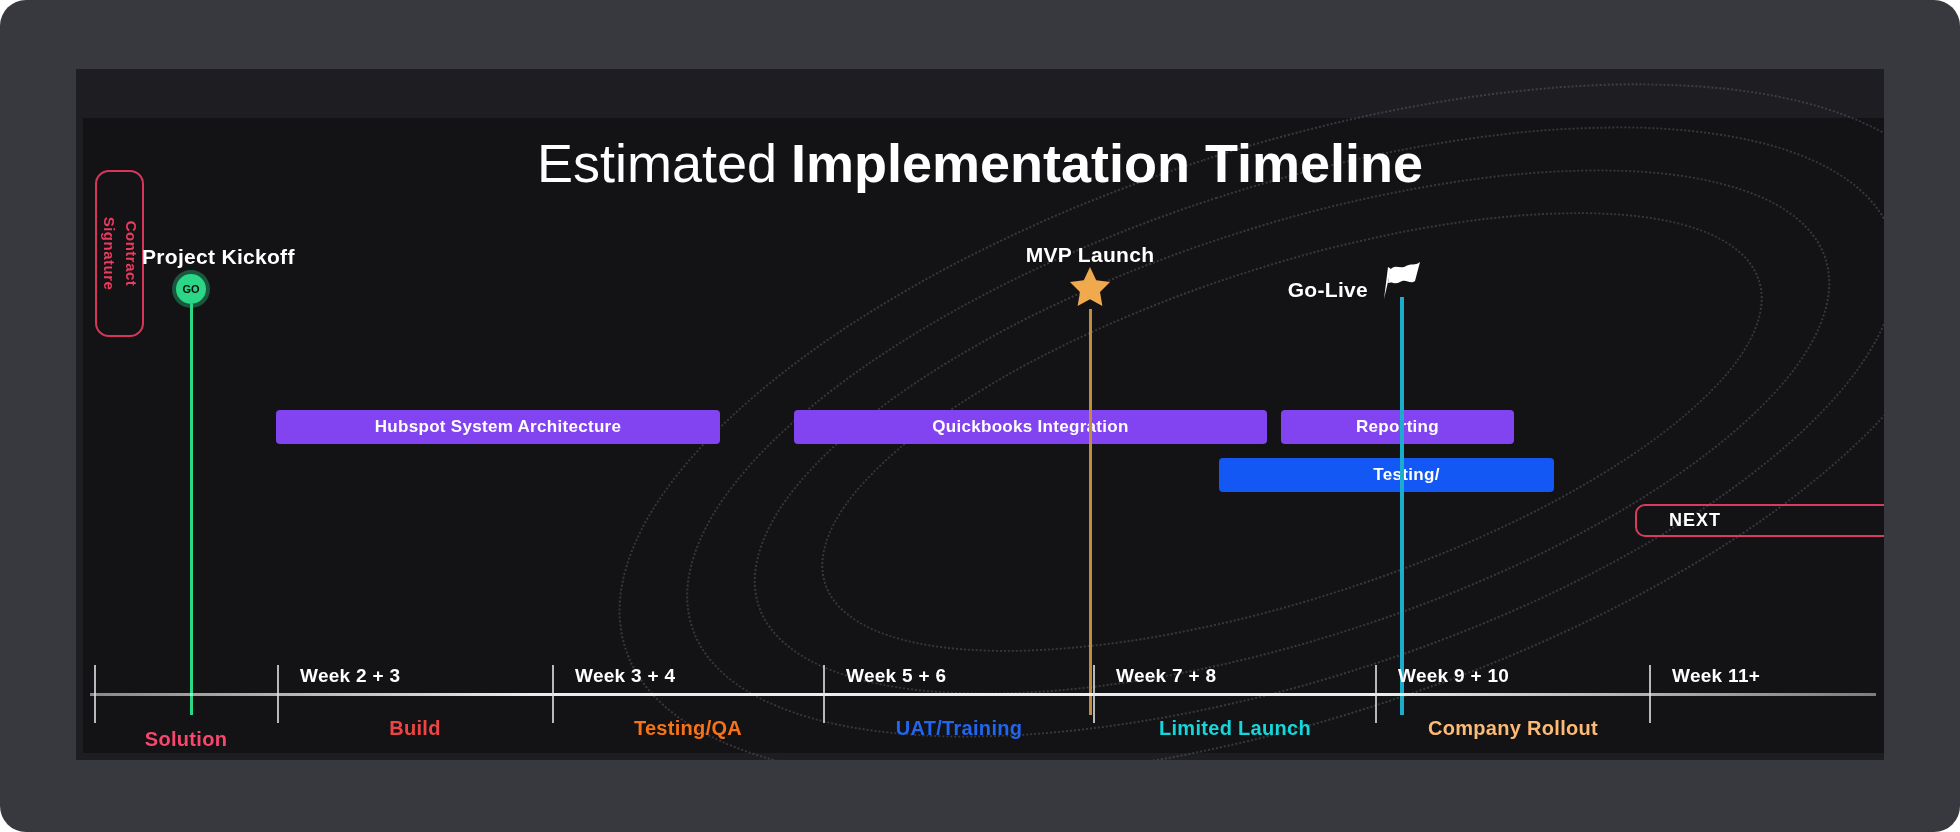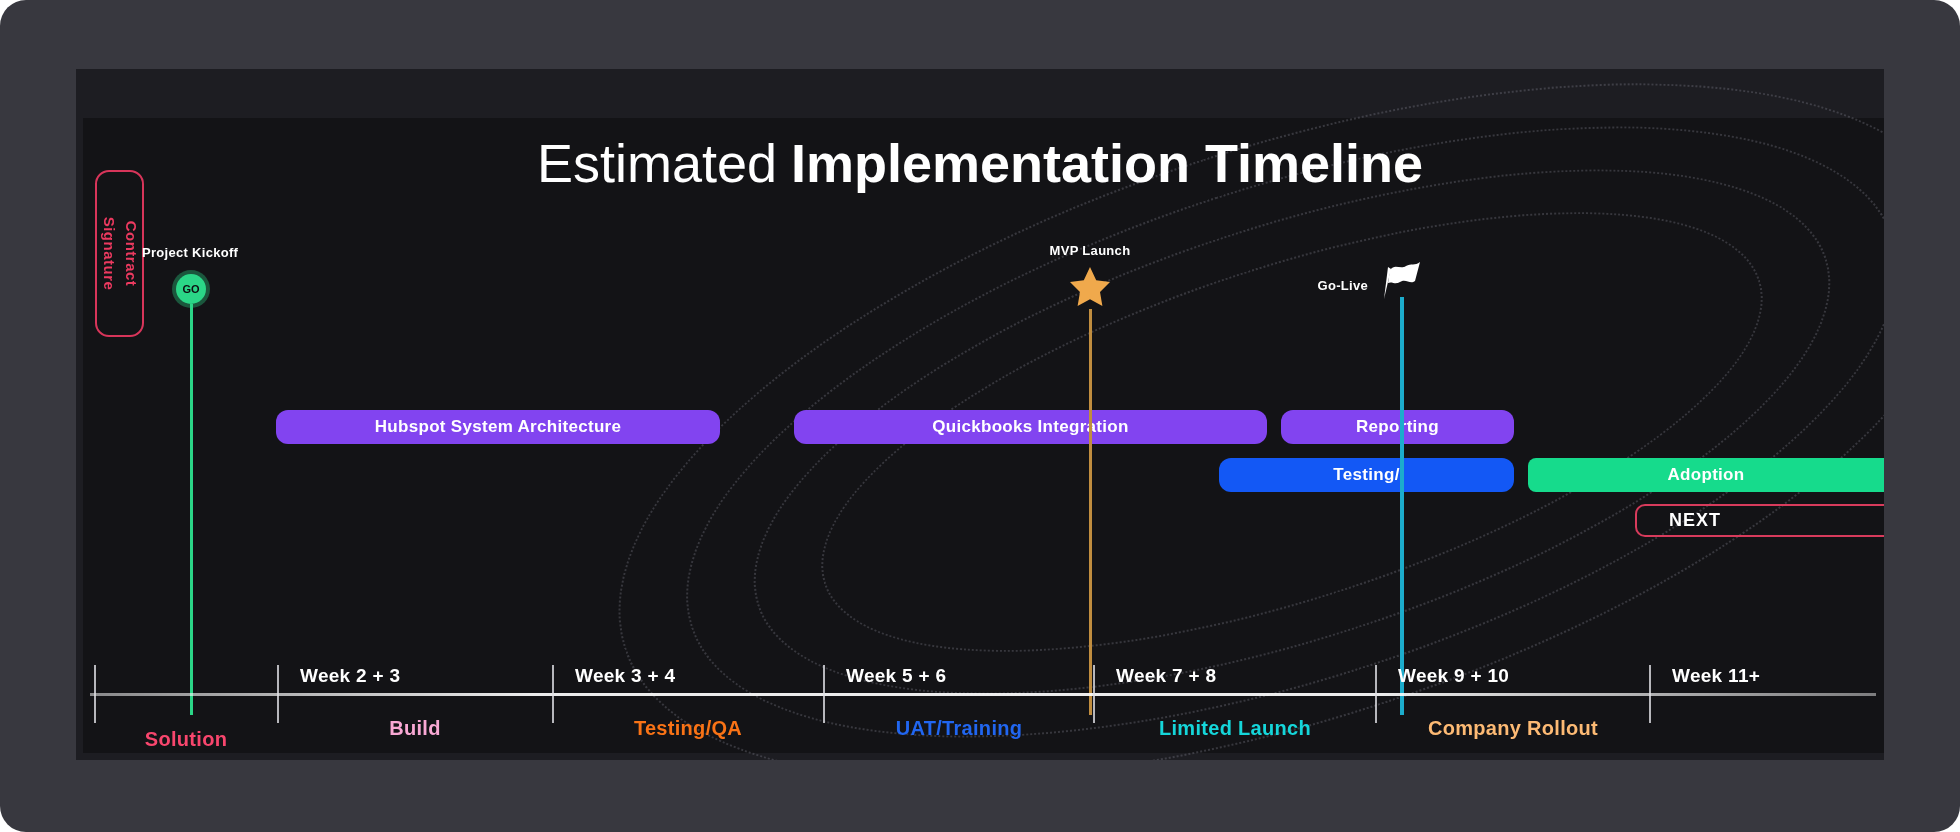--- a/index.html
+++ b/index.html
@@ -4,45 +4,45 @@
 <style>
   html,body{margin:0;padding:0;background:#ffffff;}
   body{font-family:"Liberation Sans","DejaVu Sans",sans-serif;}
   #frame{position:relative;width:1960px;height:832px;background:#38383f;border-radius:26px;overflow:hidden;}
   #slide{position:absolute;left:76px;top:69px;width:1808px;height:691px;background:#1d1d22;overflow:hidden;}
   #chart-bg{position:absolute;left:7px;top:49px;width:1801px;height:635px;background:#131316;}
   .ellipse{position:absolute;border:2px dotted rgba(150,150,165,0.28);border-radius:50%;transform:rotate(-18deg);}
   #title{position:absolute;left:0;top:62px;width:100%;text-align:center;color:#ffffff;font-size:54px;line-height:64px;white-space:nowrap;}
   #title .t-light{font-weight:400;padding-right:14px;}
   #title .t-bold{font-weight:bold;}
-  .bar{position:absolute;height:34px;border-radius:12px;color:#fff;font-size:17px;font-weight:bold;letter-spacing:.3px;
+  .bar{position:absolute;height:34px;border-radius:4px;color:#fff;font-size:17px;font-weight:bold;letter-spacing:.3px;
        display:flex;align-items:center;justify-content:center;z-index:2;}
   .bar.pink{background:#f83b60;border-radius:0 8px 8px 0;}
   .bar.purple{background:#8244f0;}
   .bar.blue{background:#1358f5;}
   .bar.green{background:#16db8c;border-radius:8px 0 0 8px;}
   .bar.outline{background:transparent;border:2px solid #d83b5c;border-right:none;height:29px;
        border-radius:10px 0 0 10px;justify-content:flex-start;padding-left:32px;font-size:18px;letter-spacing:1px;z-index:2;}
   .vline{position:absolute;width:3px;}
   .vline.kickoff{background:#2bd687;z-index:1;}
   .vline.mvp{background:#c08d3f;z-index:3;}
   .vline.golive{background:#1caccc;z-index:3;width:4px;}
-  .mslabel{position:absolute;color:#fff;font-size:13px;font-weight:bold;letter-spacing:.3px;z-index:4;white-space:nowrap;}
+  .mslabel{position:absolute;color:#fff;font-size:21px;font-weight:bold;letter-spacing:.3px;z-index:4;white-space:nowrap;}
   #go-badge{position:absolute;left:100px;top:205px;width:30px;height:30px;border-radius:50%;background:#2bd687;
        box-shadow:0 0 0 4px rgba(43,214,135,.35);color:#0d0d11;font-size:11px;font-weight:bold;
        display:flex;align-items:center;justify-content:center;z-index:4;}
   #contract-box{position:absolute;left:19px;top:101px;width:45px;height:163px;border:2px solid #d8355a;border-radius:14px;z-index:4;}
   #contract-text{position:absolute;left:-59px;top:59px;width:163px;height:45px;transform:rotate(90deg);
        color:#ed3a60;font-size:15px;font-weight:bold;letter-spacing:.5px;text-align:center;line-height:22px;}
   .tick{position:absolute;top:596px;width:2px;height:58px;background:rgba(225,225,230,.8);z-index:5;}
   #axis-line{position:absolute;left:14px;top:624px;width:1786px;height:3px;z-index:4;
        background:linear-gradient(90deg,rgba(255,255,255,.5),rgba(255,255,255,.92) 25%,rgba(255,255,255,.92) 72%,rgba(255,255,255,.45));}
   .week{position:absolute;top:596px;color:#fff;font-size:19px;font-weight:bold;letter-spacing:.3px;z-index:5;white-space:nowrap;}
   .phase{position:absolute;top:648px;width:280px;text-align:center;font-size:20px;font-weight:bold;letter-spacing:.3px;z-index:5;white-space:nowrap;}
-  .ph0{color:#f8466d;} .ph1{color:#f9a8d4;} .ph2{color:#f97316;} .ph3{color:#2166f0;} .ph4{color:#15d6da;} .ph5{color:#fdba74;}
+  .ph0{color:#f8466d;} .ph1{color:#ef4444;} .ph2{color:#f97316;} .ph3{color:#2166f0;} .ph4{color:#15d6da;} .ph5{color:#fdba74;}
   .icon{position:absolute;z-index:4;}
 </style>
 </head>
 <body>
 
 <div id="frame">
   <div id="slide">
     <div id="chart-bg"></div>
 
     <div class="ellipse" style="left:724px;top:196px;width:980px;height:330px;"></div>
@@ -74,22 +74,21 @@
     <div class="mslabel" style="left:1152px;top:209px;width:140px;text-align:right;">Go-Live</div>
     <div class="vline golive" style="left:1324px;top:228px;height:418px;"></div>
     <svg class="icon" style="left:1300px;top:188px;" width="46" height="46" viewBox="0 0 46 46">
       <path d="M8 42 L15 12 L12 10 L8 42 Z" fill="#ffffff"></path>
       <path d="M14 13 C19 6 24 13 30 9 C35 6 39 9 44 5 L39 24 C34 28 30 21 24 25 C19 28 16 24 12 26 Z" fill="#ffffff"></path>
     </svg>
 
     <div class="bar purple" style="left:200px;top:341px;width:444px;">Hubspot System Architecture</div>
     <div class="bar purple" style="left:718px;top:341px;width:473px;">Quickbooks Integration</div>
     <div class="bar purple" style="left:1205px;top:341px;width:233px;">Reporting</div>
-    <div class="bar blue" style="left:1143px;top:389px;width:295px;">Testing/</div>
-    <div class="bar green" style="left:1452px;top:389px;width:356px;">Adoption</div>
+    <div class="bar blue" style="left:1143px;top:389px;width:295px;padding-left:40px;">Testing/</div>
     <div class="bar outline" style="left:1559px;top:435px;width:249px;">NEXT</div>
 
     <div id="axis-line"></div>
     <div class="tick" style="left:18px;"></div>
     <div class="tick" style="left:201px;"></div>
     <div class="tick" style="left:476px;"></div>
     <div class="tick" style="left:747px;"></div>
     <div class="tick" style="left:1017px;"></div>
     <div class="tick" style="left:1299px;"></div>
     <div class="tick" style="left:1573px;"></div>

